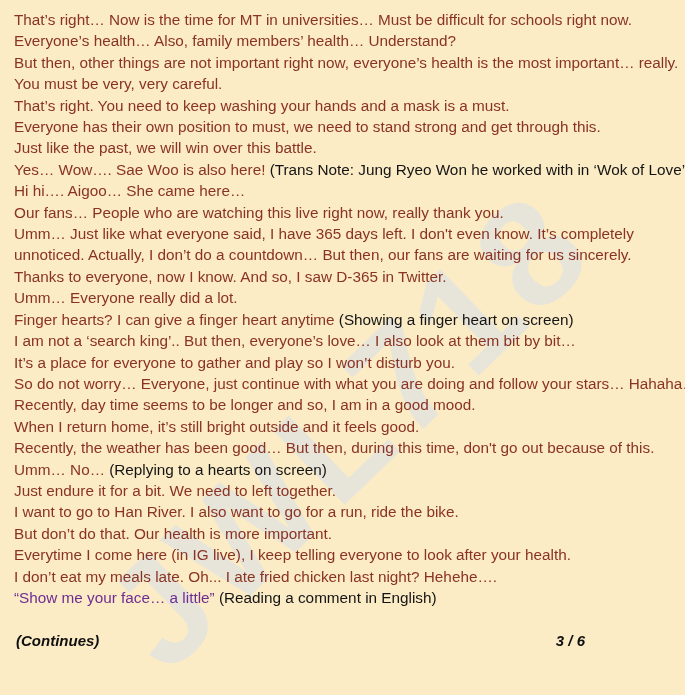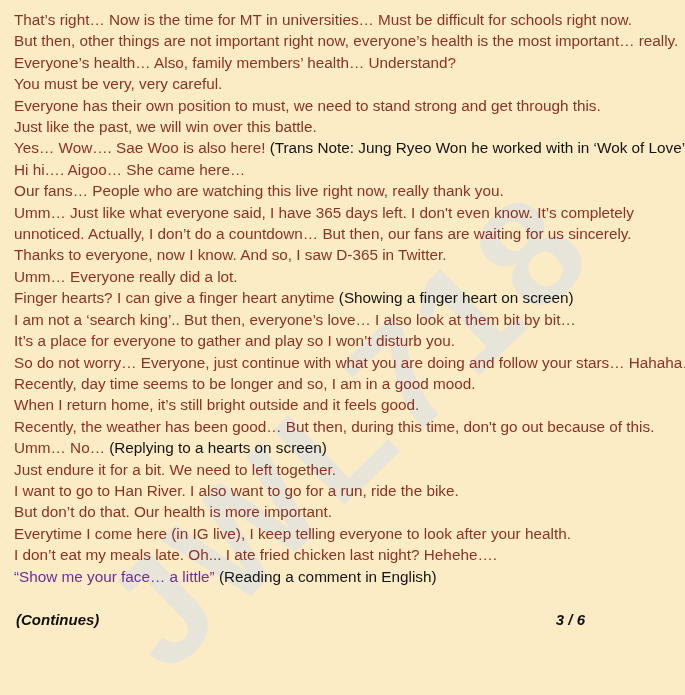--- a/index.html
+++ b/index.html
@@ -55,23 +55,24 @@
     color: #101010;
   }
 </style>
 </head>
 <body>
 
 <div class="watermark">JWL718</div>
 
 <div class="transcript">
     <div class="line"><span class="seg-speech">That’s right… Now is the time for MT in universities… Must be difficult for schools right now.</span></div>
+    <div class="line"><span class="seg-speech">Everyone’s health… Also, family members’ health… Understand?</span></div>
     <div class="line"><span class="seg-speech">But then, other things are not important right now, everyone’s health is the most important… really.</span></div>
-    <div class="line"><span class="seg-speech">Everyone’s health… Also, family members’ health… Understand?</span></div>
     <div class="line"><span class="seg-speech">You must be very, very careful.</span></div>
+    <div class="line"><span class="seg-speech">That’s right. You need to keep washing your hands and a mask is a must.</span></div>
     <div class="line"><span class="seg-speech">Everyone has their own position to must, we need to stand strong and get through this.</span></div>
     <div class="line"><span class="seg-speech">Just like the past, we will win over this battle.</span></div>
     <div class="line"><span class="seg-speech">Yes… Wow…. Sae Woo is also here! </span><span class="seg-note">(Trans Note: Jung Ryeo Won he worked with in ‘Wok of Love’)</span></div>
     <div class="line"><span class="seg-speech">Hi hi…. Aigoo… She came here…</span></div>
     <div class="line"><span class="seg-speech">Our fans… People who are watching this live right now, really thank you.</span></div>
     <div class="line"><span class="seg-speech">Umm… Just like what everyone said, I have 365 days left. I don't even know. It’s completely</span></div>
     <div class="line"><span class="seg-speech">unnoticed. Actually, I don’t do a countdown… But then, our fans are waiting for us sincerely.</span></div>
     <div class="line"><span class="seg-speech">Thanks to everyone, now I know. And so, I saw D-365 in Twitter.</span></div>
     <div class="line"><span class="seg-speech">Umm… Everyone really did a lot.</span></div>
     <div class="line"><span class="seg-speech">Finger hearts? I can give a finger heart anytime </span><span class="seg-note">(Showing a finger heart on screen)</span></div>

